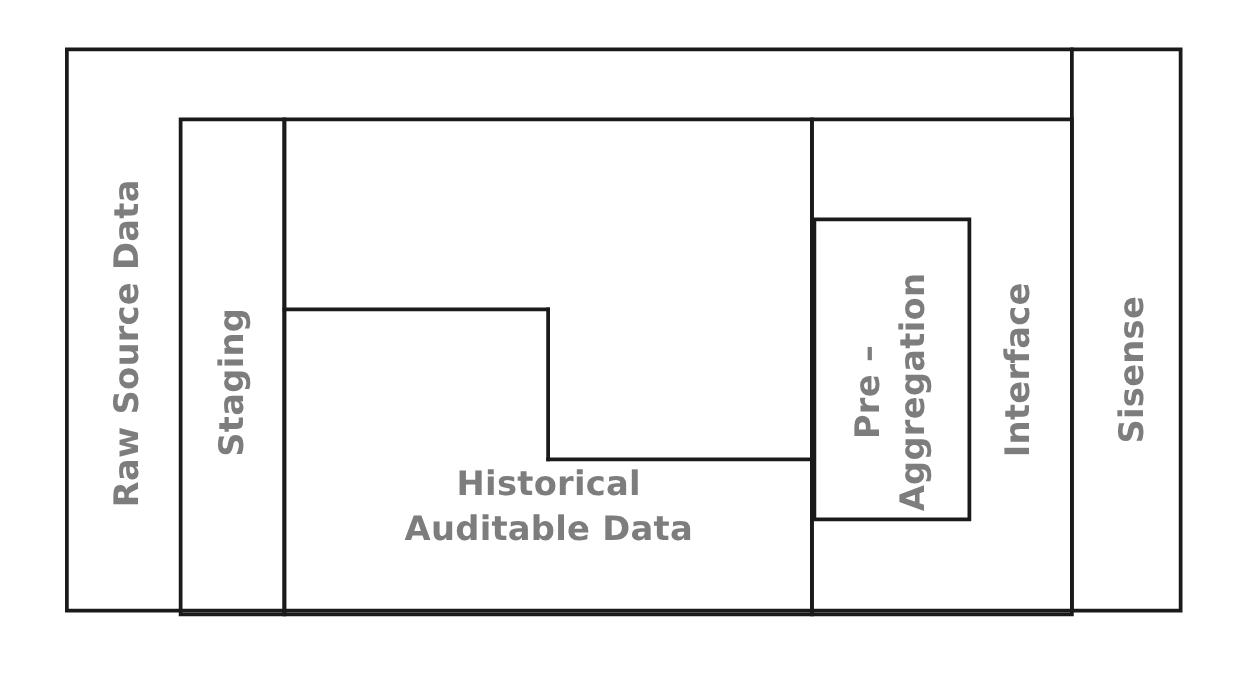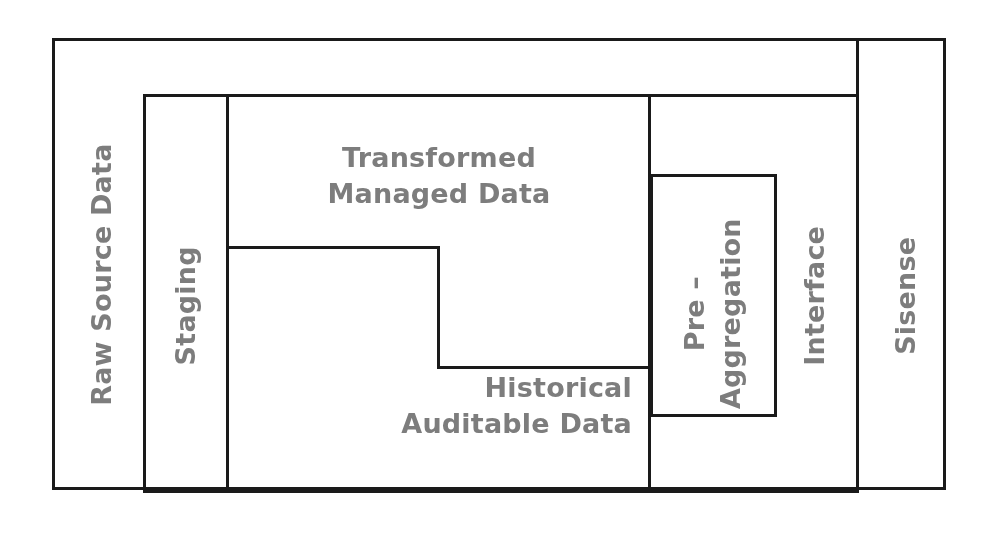--- a/index.html
+++ b/index.html
@@ -128,21 +128,20 @@
     left: 246px;
     top: 140px;
     width: 386px;
     font-size: 27px;
   }
   .lbl-historical {
     left: 246px;
     top: 370px;
     width: 386px;
     font-size: 27px;
-    text-align: right;
   }
   .lbl-preagg {
     left: 603px;
     top: 278px;
     width: 220px;
     font-size: 27px;
   }
   .lbl-interface {
     left: 705px;
     top: 278px;
@@ -174,22 +173,20 @@
   <div class="box box-preagg"></div>
 
   <div class="step-top"></div>
   <div class="step-vert"></div>
   <div class="step-bottom"></div>
 
   <div class="label label-vertical lbl-raw">Raw Source Data</div>
 
   <div class="label label-vertical lbl-staging">Staging</div>
 
-  <div class="label lbl-transformed">Transformed
-Managed Data</div>
 
   <div class="label lbl-historical">Historical
 Auditable Data</div>
 
   <div class="label label-vertical lbl-preagg">Pre –
 Aggregation</div>
 
   <div class="label label-vertical lbl-interface">Interface</div>
 
   <div class="label label-vertical lbl-sisense">Sisense</div>

